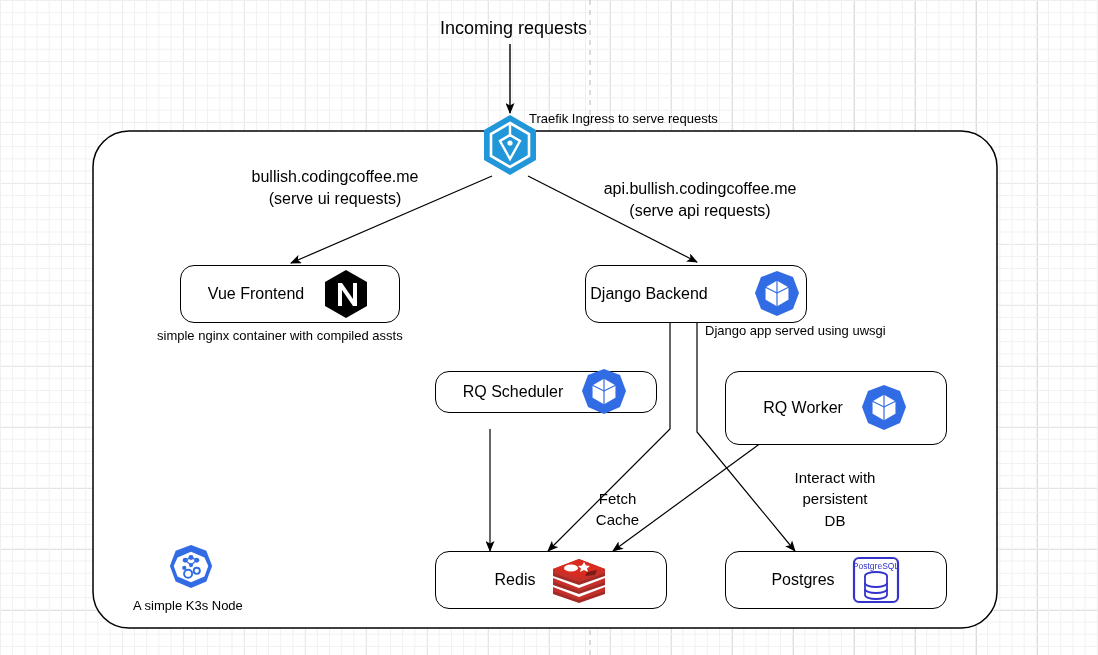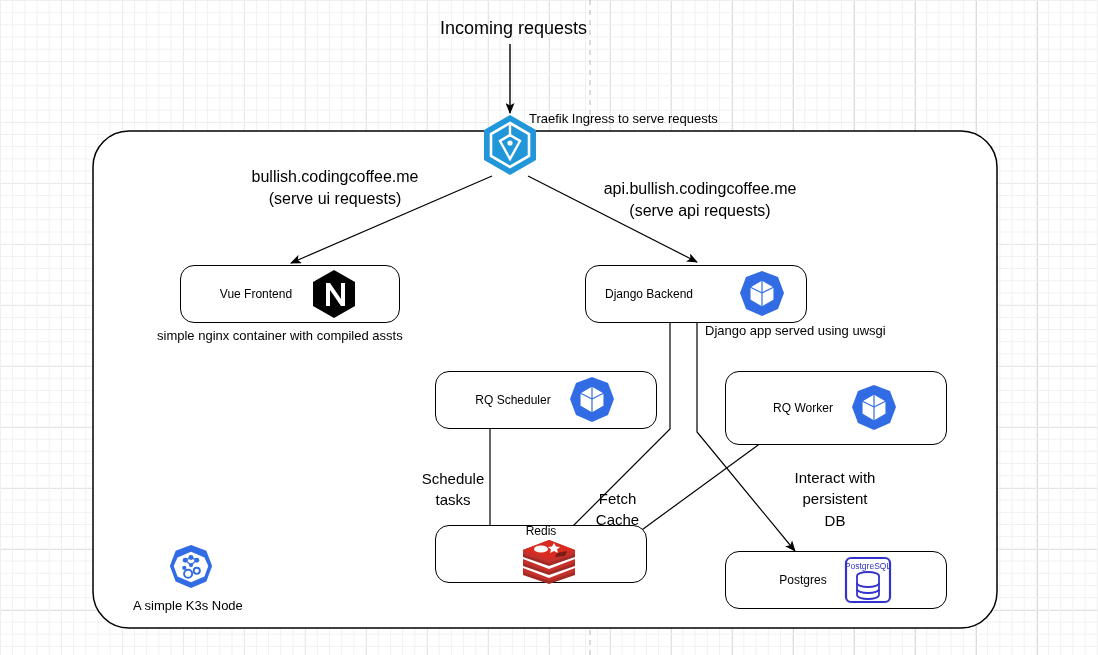--- a/index.html
+++ b/index.html
@@ -23,21 +23,21 @@
   svg.layer{position:absolute;left:0;top:0;width:1098px;height:655px;overflow:visible;}
   .node{
     position:absolute;
     background:#ffffff;
     border:1.4px solid #000;
     border-radius:14px;
     display:flex;align-items:center;justify-content:center;
     box-sizing:border-box;
   }
   .node .lbl{
-    font-size:12px;color:#000;white-space:nowrap;
+    font-size:16px;color:#000;white-space:nowrap;
   }
   .node .ico{
     display:flex;align-items:center;justify-content:center;
     margin-left:16px;
   }
   .edgelabel{
     position:absolute;font-size:15px;color:#000;text-align:center;
     line-height:1.42;white-space:pre-line;
   }
   .caption{
@@ -125,21 +125,21 @@
           <line x1="25" y1="11" x2="25" y2="24"></line>
           <line x1="13" y1="18" x2="25" y2="24"></line>
           <line x1="37" y1="18" x2="25" y2="24"></line>
           <line x1="25" y1="24" x2="25" y2="38"></line>
         </g>
       </svg>
     </span>
   </div>
   <div class="caption" style="left:705px;top:323px;">Django app served using uwsgi</div>
 
-  <div class="node" style="left:435px;top:371px;width:222px;height:58px;text-align:right;">
+  <div class="node" style="left:435px;top:371px;width:222px;height:42px;text-align:right;">
     <span class="lbl">RQ Scheduler</span>
     <span class="ico">
       <svg width="50" height="50" viewBox="0 0 50 50">
         <polygon points="25,2 41,8 47,24 41,40 25,47 9,40 3,24 9,8" fill="#326ce5"></polygon>
         <polygon points="25,11 37,18 37,31 25,38 13,31 13,18" fill="#ffffff" stroke="#326ce5" stroke-width="1.1"></polygon>
         <g stroke="#326ce5" stroke-width="1.2" fill="none">
           <line x1="25" y1="11" x2="25" y2="24"></line>
           <line x1="13" y1="18" x2="25" y2="24"></line>
           <line x1="37" y1="18" x2="25" y2="24"></line>
           <line x1="25" y1="24" x2="25" y2="38"></line>
@@ -157,29 +157,27 @@
         <g stroke="#326ce5" stroke-width="1.2" fill="none">
           <line x1="25" y1="11" x2="25" y2="24"></line>
           <line x1="13" y1="18" x2="25" y2="24"></line>
           <line x1="37" y1="18" x2="25" y2="24"></line>
           <line x1="25" y1="24" x2="25" y2="38"></line>
         </g>
       </svg>
     </span>
   </div>
 
-  <div class="edgelabel" style="left:398px;top:468px;width:110px;">Schedule
-tasks</div>
   <div class="edgelabel" style="left:772px;top:467px;width:126px;">Interact with
 persistent
 DB</div>
   <div class="edgelabel" style="left:565px;top:488px;width:105px;">Fetch
 Cache</div>
 
-  <div class="node" style="left:435px;top:525px;width:212px;height:58px;flex-direction:column;">
+  <div class="node" style="left:435px;top:551px;width:232px;height:58px;">
     <span class="lbl">Redis</span>
     <span class="ico">
       <svg width="56" height="46" viewBox="0 0 56 46">
         <g>
           <path d="M2,32 L28,42 L54,32 L54,37 L28,46 L2,37 Z" fill="#a32b25"></path>
           <path d="M2,30 L28,40 L54,30 L54,34 L28,43 L2,34 Z" fill="#c6302b"></path>
           <path d="M2,23 L28,33 L54,23 L54,28 L28,37 L2,28 Z" fill="#a32b25"></path>
           <path d="M2,21 L28,31 L54,21 L54,25 L28,34 L2,25 Z" fill="#c6302b"></path>
           <path d="M2,14 L28,24 L54,14 L54,19 L28,28 L2,19 Z" fill="#a32b25"></path>
           <path d="M2,12 L28,2 L54,12 L54,16 L28,25 L2,16 Z" fill="#c6302b"></path>

